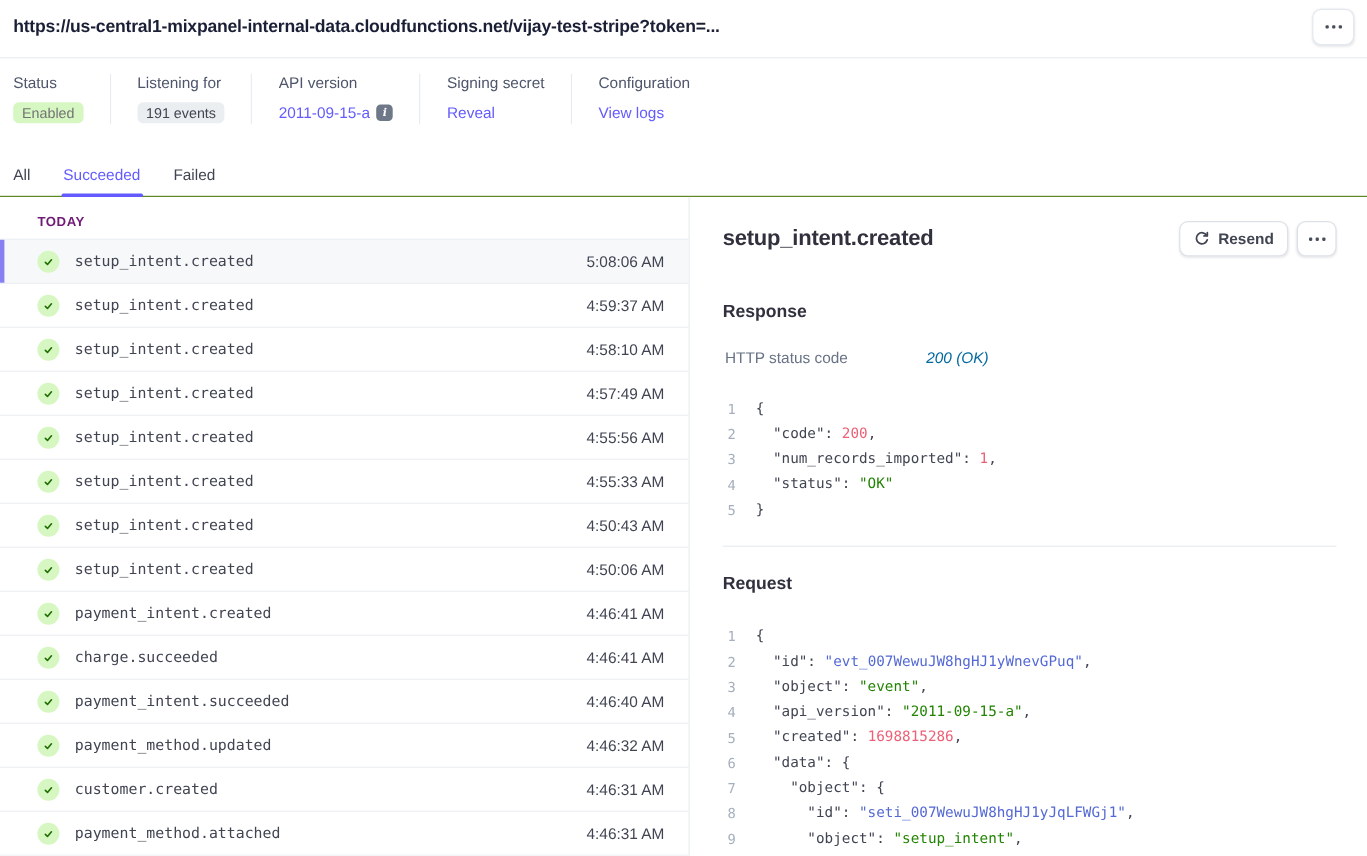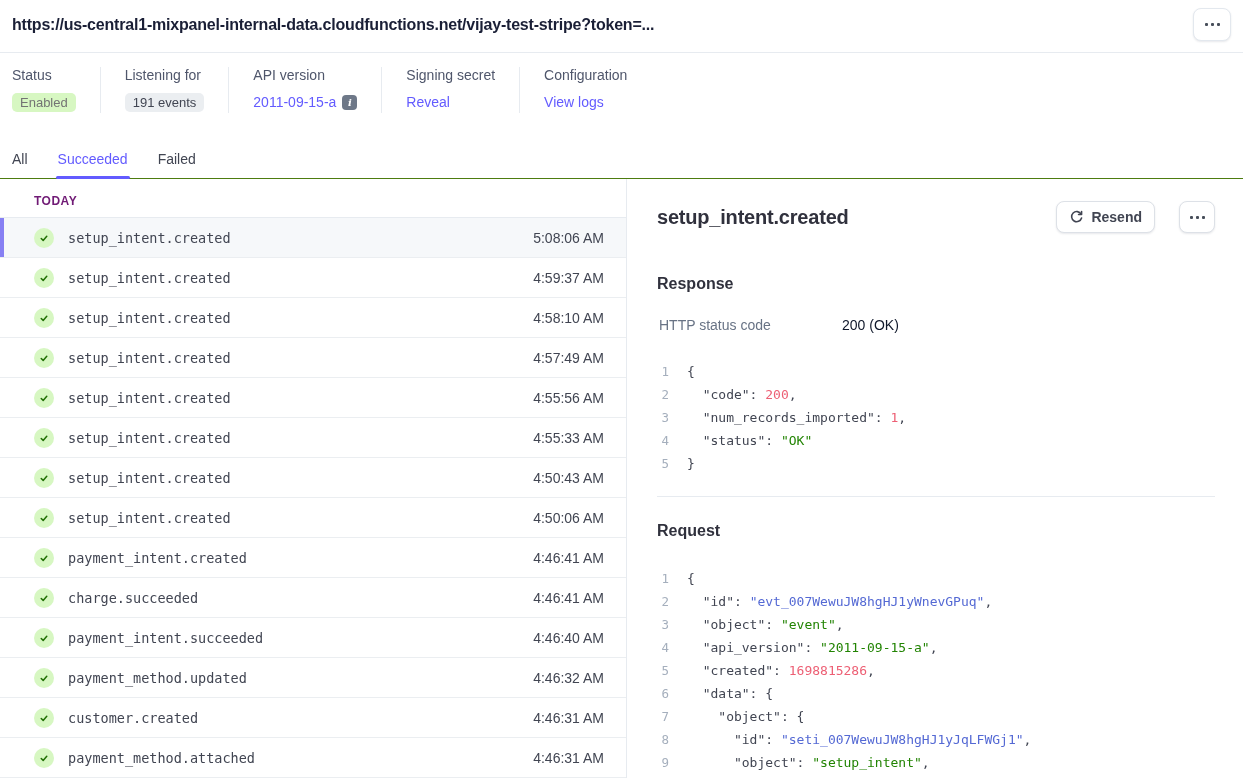--- a/index.html
+++ b/index.html
@@ -50,31 +50,31 @@
     width: 4px; background: #8780f3; }
   .check { width: 20px; height: 20px; border-radius: 50%; background: #d7f7c2; margin-left: 34px;
     display: flex; align-items: center; justify-content: center; flex: 0 0 auto; }
   .row-name { font-family: "DejaVu Sans Mono", monospace; font-size: 13.5px; color: #414552; margin-left: 14px; }
   .row-time { margin-left: auto; padding-right: 22px; font-size: 14px; color: #414552; }
 
   
   .detail { flex: 1; padding: 22px 28px 0 30px; overflow: hidden; }
   .detail-header { display: flex; align-items: center; justify-content: space-between; }
   .detail-header h2 { font-size: 20px; font-weight: 700; color: #30313d; letter-spacing: -0.2px; }
-  .actions { display: flex; gap: 24px; margin-left: 12px; }
+  .actions { display: flex; gap: 8px; margin-left: 12px; }
   .btn { height: 32px; background: #fff; border: 1px solid #dde1e7; border-radius: 8px;
     box-shadow: 0 1px 2px rgba(60,66,87,0.12); display: flex; align-items: center; gap: 7px;
     padding: 0 12px; font-size: 14px; font-weight: 600; color: #414552; cursor: pointer;
     font-family: "Liberation Sans", sans-serif; }
   .btn.square { width: 36px; justify-content: center; padding: 0; }
   .section-h { font-size: 16px; font-weight: 700; color: #30313d; }
   .resp-h { margin-top: 42px; }
   .kv-row { display: flex; margin-top: 24px; font-size: 14px; padding-left: 2px; }
   .kv-label { color: #687385; width: 183px; flex: 0 0 183px; }
-  .kv-value { color: #0f172a; }
+  .kv-value { color: #0369a1; font-style: italic; }
 
   .code { margin-top: 27px; }
   .code-line { display: flex; height: 23px; align-items: center; }
   .ln { width: 12px; text-align: right; color: #a5afbd; font-size: 12.5px;
     font-family: "DejaVu Sans Mono", monospace; flex: 0 0 12px; }
   .code-text { font-family: "DejaVu Sans Mono", monospace; font-size: 13px; color: #414552;
     white-space: pre; margin-left: 18px; }
   .tok-num { color: #ed5f74; }
   .tok-str { color: #228403; }
   .tok-id  { color: #5469d4; }

